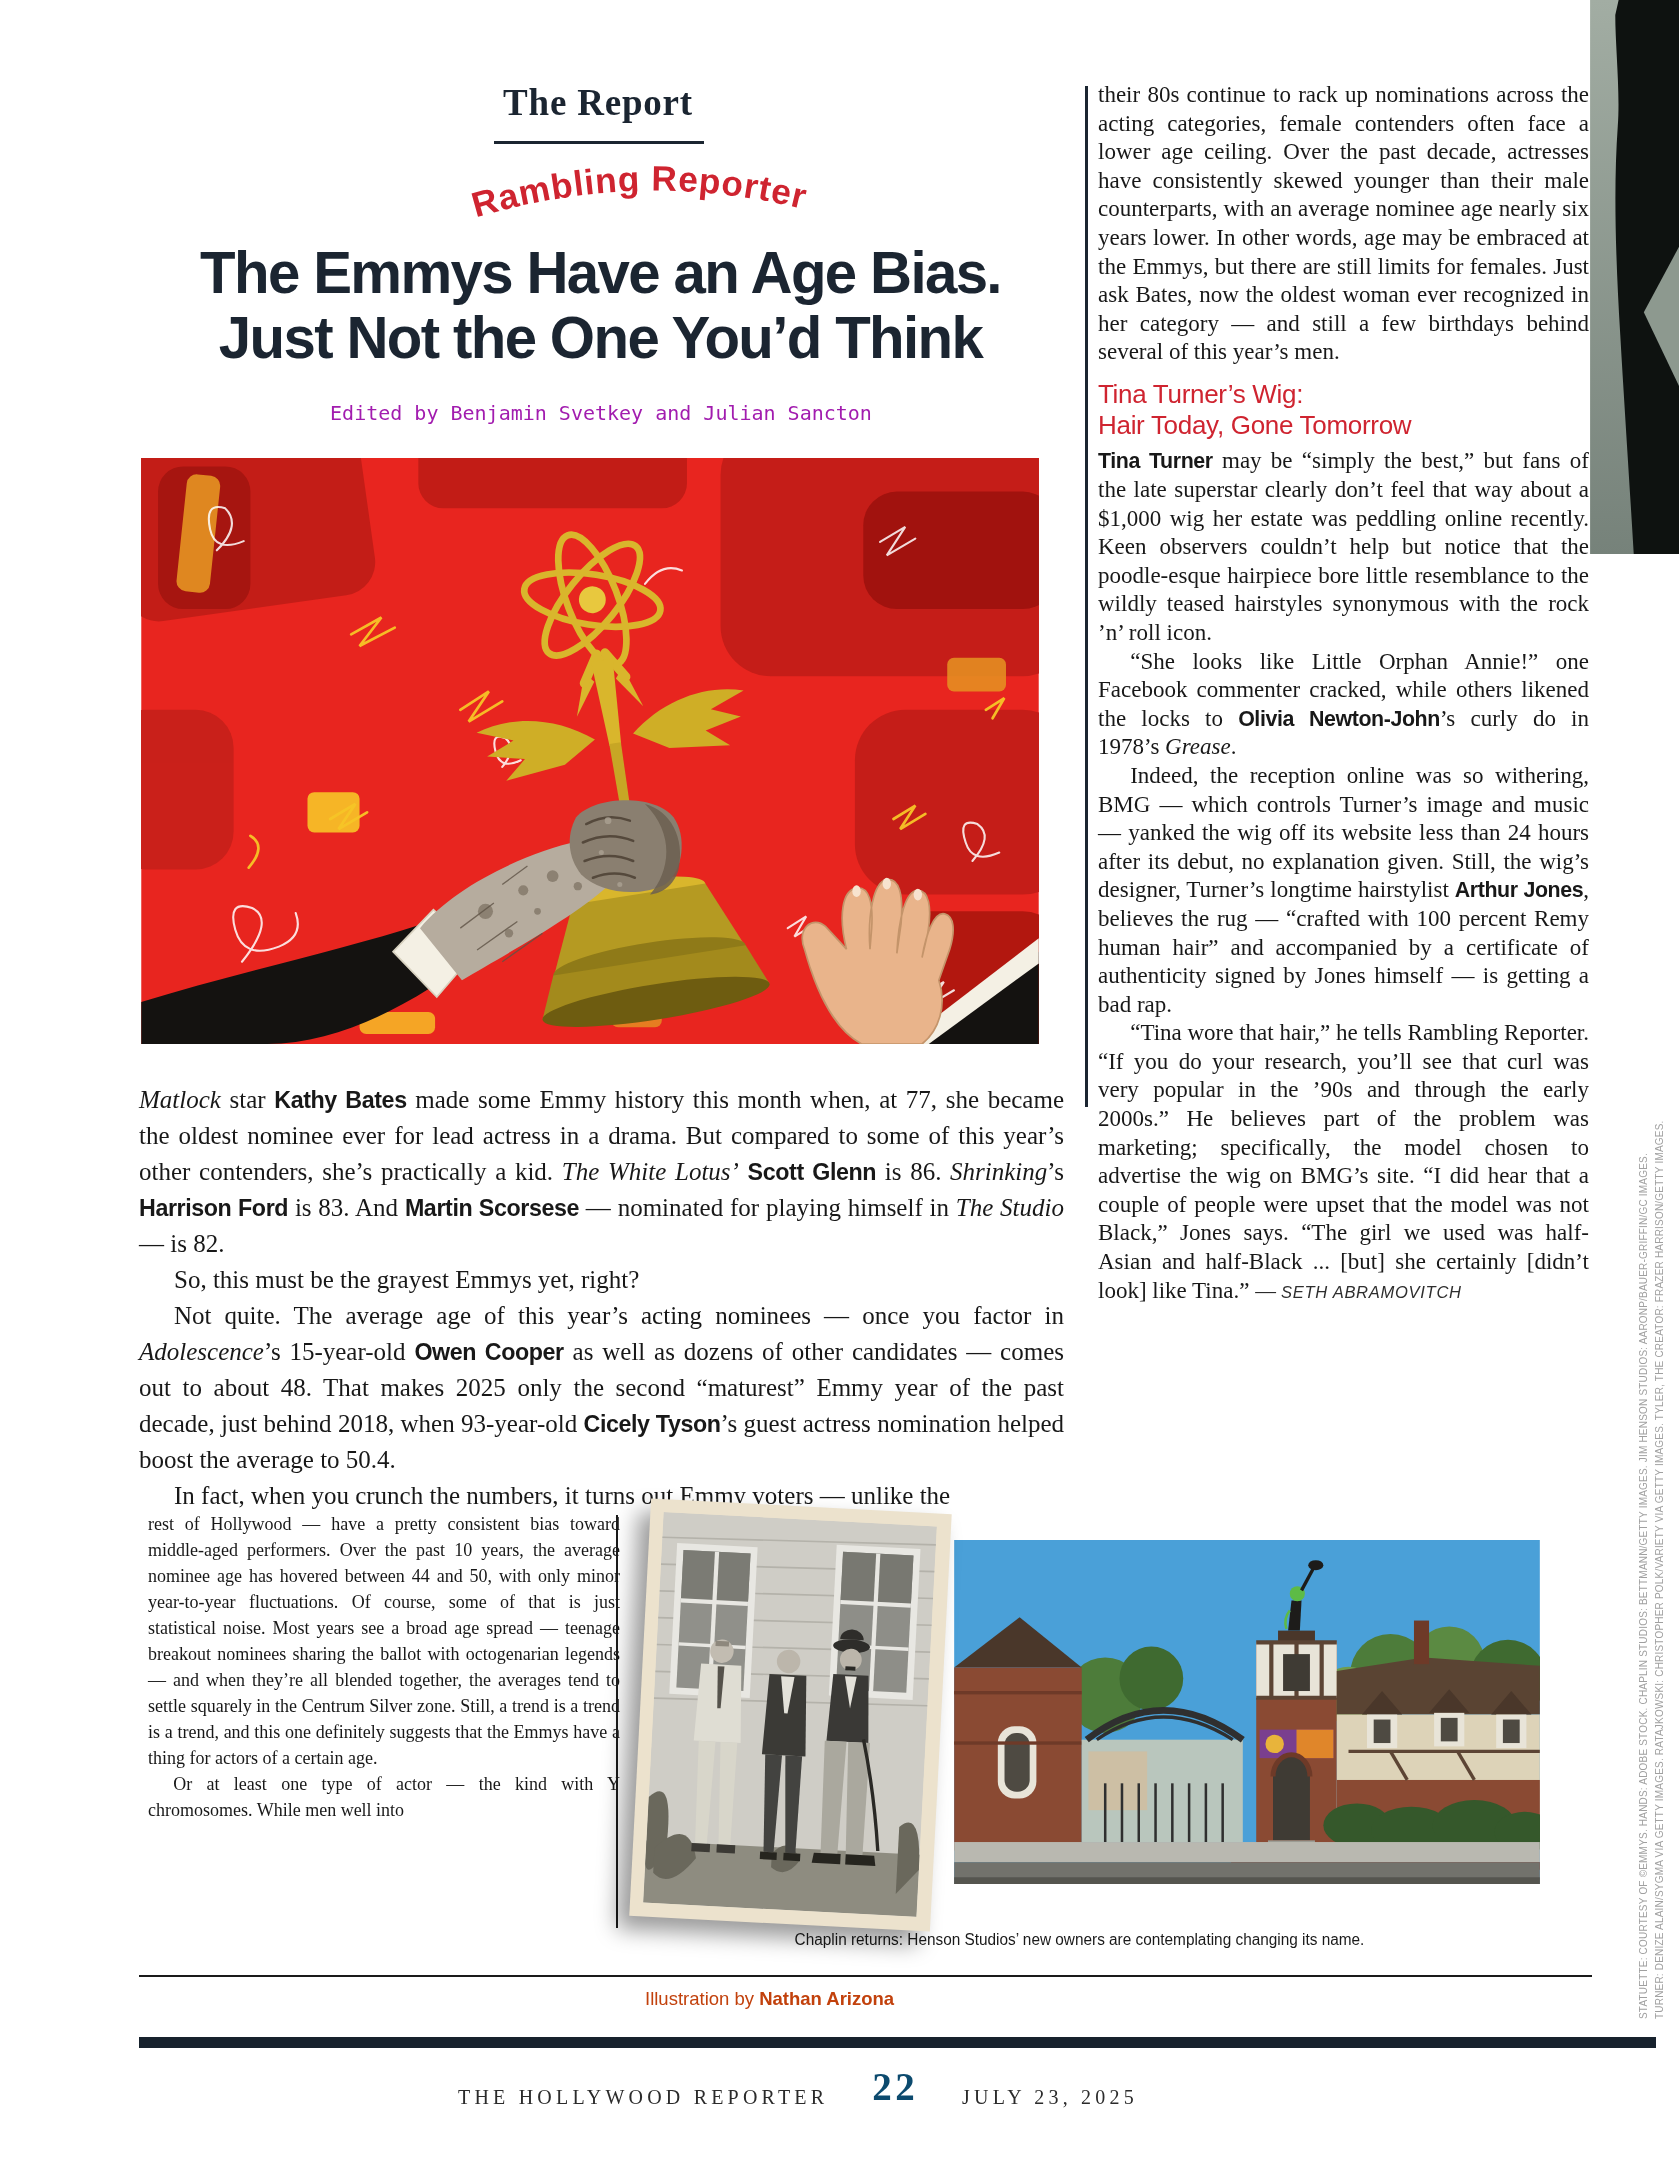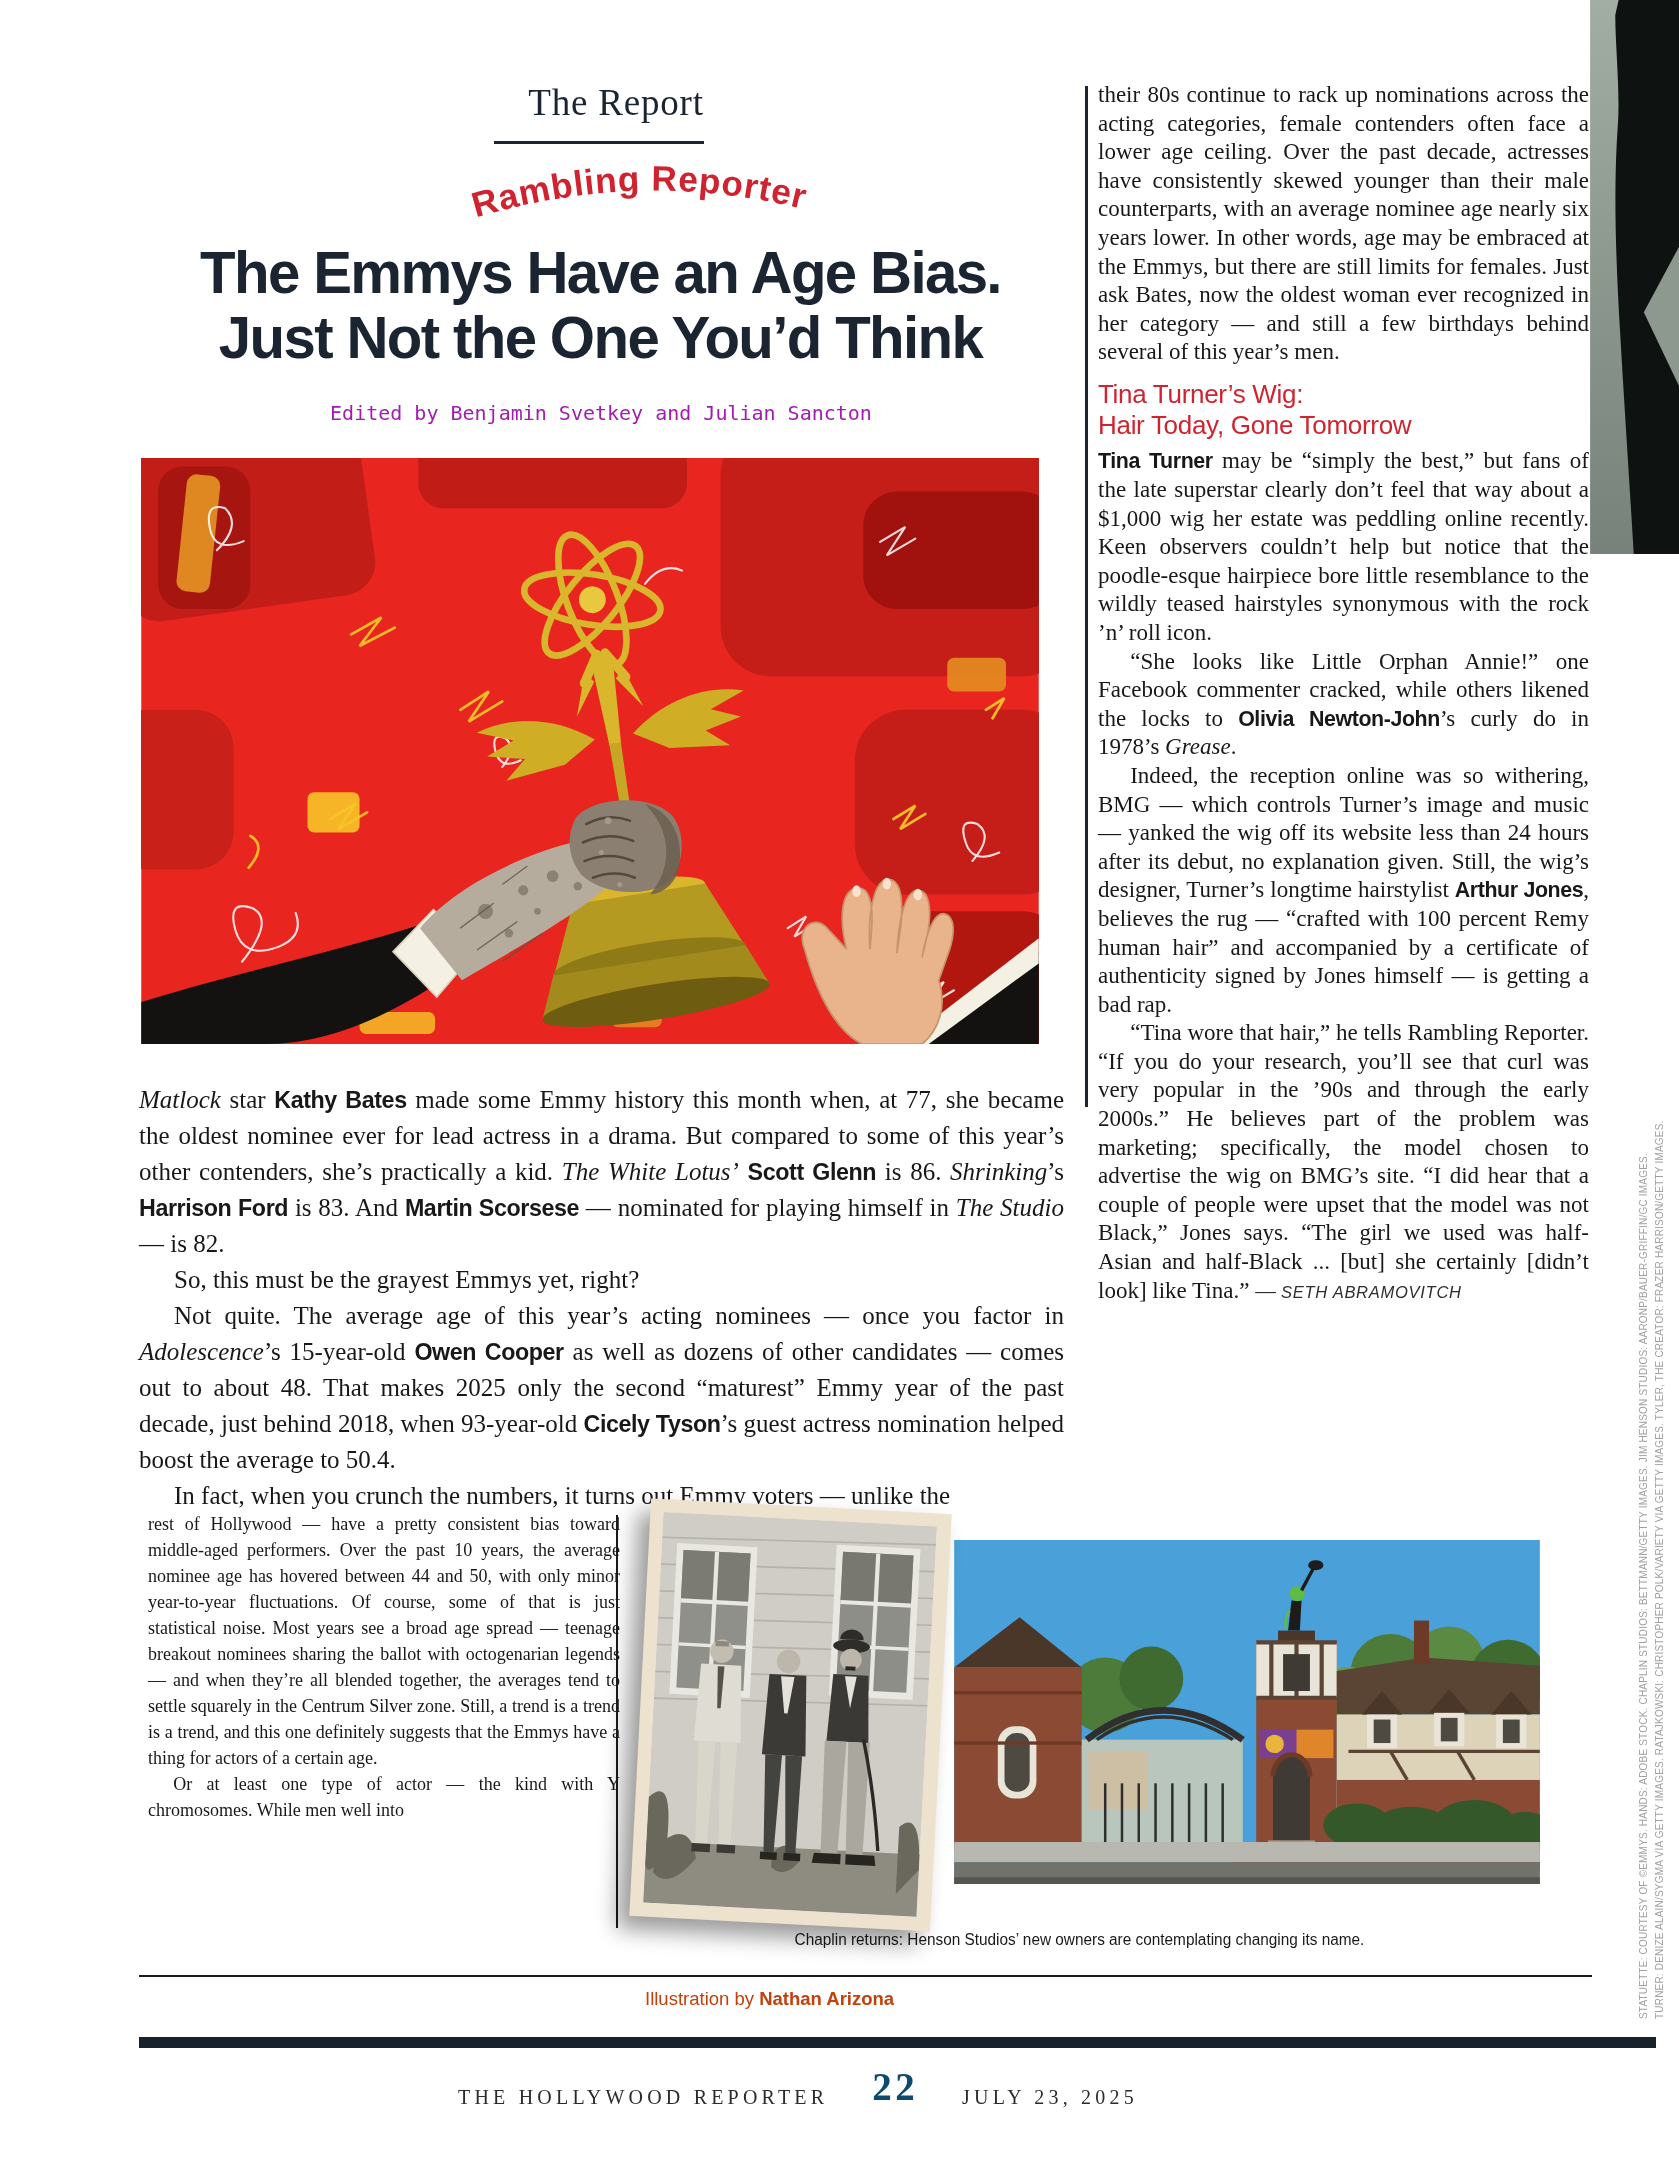--- a/index.html
+++ b/index.html
@@ -1,21 +1,21 @@
 <!DOCTYPE html>
 <html style="font-size:13.4px"><head>
 <meta charset="utf-8">
 <style>
   html,body{margin:0;padding:0;background:#ffffff;}
   #page{position:relative;width:1679px;height:2183px;background:#ffffff;overflow:hidden;
         font-family:"Liberation Serif",serif;color:#181818;}
 
   
-  .kicker{position:absolute;left:154px;top:81px;width:924px;text-align:center;
-          font-family:"Liberation Serif",serif;font-weight:normal;font-size:37px;
+  .kicker{position:absolute;left:136px;top:81px;width:924px;text-align:center;
+          font-family:"Liberation Serif",serif;font-weight:bold;font-size:37px;
           letter-spacing:0.8px;color:#1b2531;}
   .kicker-rule{position:absolute;left:494px;top:141px;width:210px;height:2.5px;background:#1b2531;}
   .arc-wrap{position:absolute;left:430px;top:148px;width:420px;height:101px;}
   .arc-wrap text{font-family:"Liberation Sans",sans-serif;font-weight:bold;font-size:42px;
                  letter-spacing:1px;fill:#cf2430;}
   .headline{position:absolute;left:126px;top:240px;width:949px;text-align:center;
             font-family:"Liberation Sans",sans-serif;font-weight:bold;font-size:60px;
             line-height:65px;letter-spacing:-1.7px;color:#1b2531;transform:scaleX(.97);transform-origin:50% 0;}
   .edited{position:absolute;left:139px;top:401px;width:924px;text-align:center;
           font-family:"DejaVu Sans Mono","Liberation Mono",monospace;font-size:20px;color:#a21caf;}

